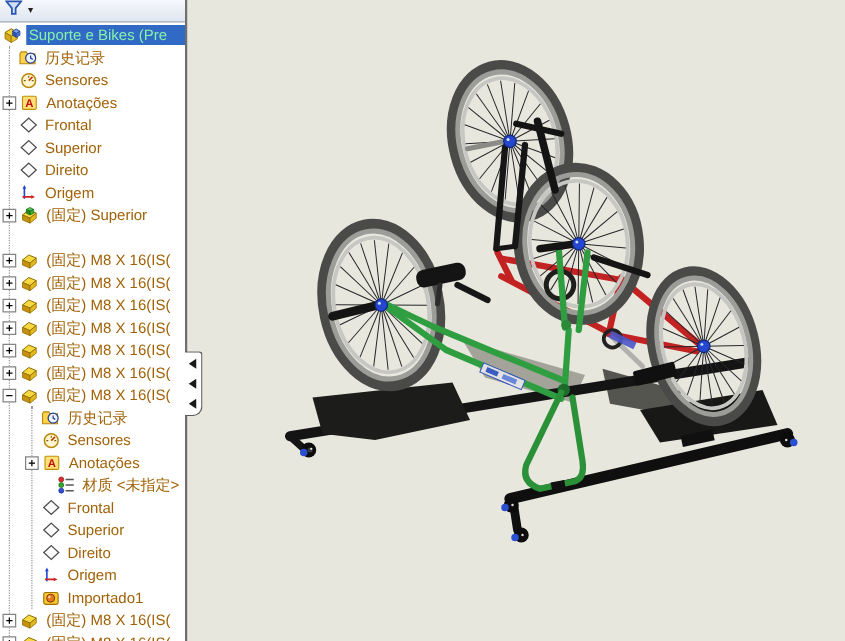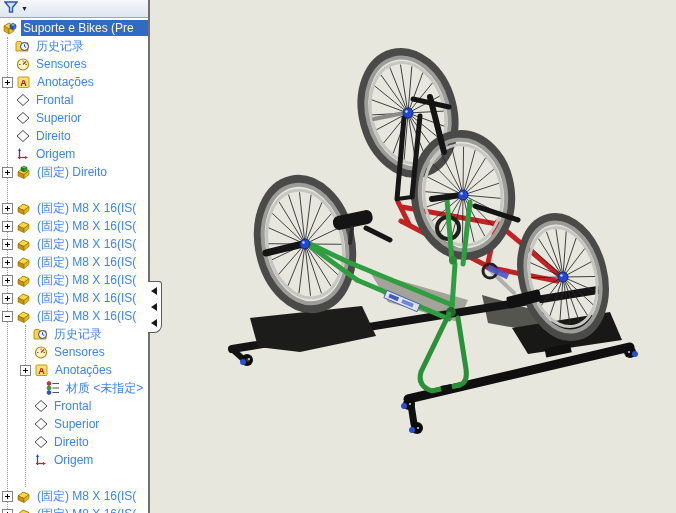--- a/index.html
+++ b/index.html
@@ -12,22 +12,22 @@
   #tree{position:absolute;left:0;top:19px;width:148px;height:494px;overflow:hidden;}
   .vline{position:absolute;width:0;border-left:1px dotted #9a9a9a;}
   .row{position:absolute;left:0;width:148px;height:18px;display:flex;align-items:center;box-sizing:border-box;white-space:nowrap;overflow:hidden;}
   .row .gut{flex:0 0 auto;}
   .expand{flex:0 0 9px;width:9px;height:9px;margin-right:3px;border:1px solid #848484;background:#fff;position:relative;box-sizing:content-box;}
   .expand::before,.expand.minus::before{content:"";position:absolute;left:2px;top:4px;width:5px;height:1px;background:#000;}
   .expand.plus::after{content:"";position:absolute;left:4px;top:2px;width:1px;height:5px;background:#000;}
   .exp-spacer{flex:0 0 13px;}
   .ticon{flex:0 0 16px;width:16px;height:16px;margin-right:3px;}
   .ticon svg{display:block;}
-  .lbl{font-size:12px;color:#3b82f6;padding:1px 2px;}
-  .row.sel .lbl{background:#316ac5;color:#fef9c3;flex:1;}
+  .lbl{font-size:12px;color:#a16207;padding:1px 2px;}
+  .row.sel .lbl{background:#316ac5;color:#86efac;flex:1;}
   
   #flytab{position:absolute;left:148px;top:281px;width:13px;height:50px;background:#fff;border:1px solid #5a5a5a;border-left:none;border-radius:0 3px 8px 0;z-index:5;}
   .tab-arrow{position:absolute;left:3px;width:0;height:0;border-top:4px solid transparent;border-bottom:4px solid transparent;border-right:6px solid #1a1a1a;cursor:pointer;}
   
   #viewport{position:absolute;left:150px;top:0;width:526px;height:513px;background:#e8e7de;}
   #viewport svg{display:block;}
 </style>
 </head>
 <body>
 
@@ -144,21 +144,21 @@
         <span class="ticon">
           <svg width="16" height="16" viewBox="0 0 16 16">
             <polygon points="2,8 7,4 13,6.5 8,10.5" fill="#f8d840" stroke="#8a6d00" stroke-width="0.8"></polygon>
             <polygon points="2,8 8,10.5 8,14.5 2,12" fill="#c89010" stroke="#8a6d00" stroke-width="0.6"></polygon>
             <polygon points="8,10.5 13,6.5 13,10.5 8,14.5" fill="#e5b81e" stroke="#8a6d00" stroke-width="0.6"></polygon>
             <polygon points="5,3.5 8,2 11,3.5 8,5" fill="#58c858" stroke="#116611" stroke-width="0.6"></polygon>
             <polygon points="5,3.5 8,5 8,8 5,6.5" fill="#1e8a1e" stroke="#116611" stroke-width="0.5"></polygon>
             <polygon points="8,5 11,3.5 11,6.5 8,8" fill="#35a835" stroke="#116611" stroke-width="0.5"></polygon>
           </svg>
         </span>
-        <span class="lbl">(固定) Direito</span>
+        <span class="lbl">(固定) Superior</span>
       </div>
       <div class="row" style="top: 180px;">
         <span class="gut" style="width: 2px;"></span>
         <span class="expand plus"></span>
         <span class="ticon">
           <svg width="16" height="16" viewBox="0 0 16 16">
             <polygon points="2,8 7,4 13,6.5 8,10.5" fill="#f8d840" stroke="#8a6d00" stroke-width="0.8"></polygon>
             <polygon points="2,8 8,10.5 8,14.5 2,12" fill="#c89010" stroke="#8a6d00" stroke-width="0.6"></polygon>
             <polygon points="8,10.5 13,6.5 13,10.5 8,14.5" fill="#e5b81e" stroke="#8a6d00" stroke-width="0.6"></polygon>
           </svg>
@@ -320,20 +320,32 @@
         <span class="exp-spacer"></span>
         <span class="ticon">
           <svg width="16" height="16" viewBox="0 0 16 16">
             <path d="M4.5,13 L4.5,4" stroke="#2547d0" stroke-width="1.3"></path>
             <path d="M4.5,2 L3,5 L6,5 Z" fill="#2547d0"></path>
             <path d="M3,11.5 L11,11.5" stroke="#c22" stroke-width="1.3"></path>
             <path d="M13,11.5 L10,10 L10,13 Z" fill="#c22"></path>
           </svg>
         </span>
         <span class="lbl">Origem</span>
+      </div>
+      <div class="row" style="top: 450px;">
+        <span class="gut" style="width: 20px;"></span>
+        <span class="exp-spacer"></span>
+        <span class="ticon">
+          <svg width="16" height="16" viewBox="0 0 16 16">
+            <rect x="2" y="4" width="11.5" height="9.5" rx="1.5" fill="#f8c830" stroke="#a07000" stroke-width="0.9"></rect>
+            <circle cx="7.5" cy="8.5" r="3.2" fill="#e87820" stroke="#803800" stroke-width="0.8"></circle>
+            <circle cx="6.5" cy="7.5" r="1" fill="#ffd8a8"></circle>
+          </svg>
+        </span>
+        <span class="lbl">Importado1</span>
       </div>
       <div class="row" style="top: 468px;">
         <span class="gut" style="width: 2px;"></span>
         <span class="expand plus"></span>
         <span class="ticon">
           <svg width="16" height="16" viewBox="0 0 16 16">
             <polygon points="2,8 7,4 13,6.5 8,10.5" fill="#f8d840" stroke="#8a6d00" stroke-width="0.8"></polygon>
             <polygon points="2,8 8,10.5 8,14.5 2,12" fill="#c89010" stroke="#8a6d00" stroke-width="0.6"></polygon>
             <polygon points="8,10.5 13,6.5 13,10.5 8,14.5" fill="#e5b81e" stroke="#8a6d00" stroke-width="0.6"></polygon>
           </svg>

